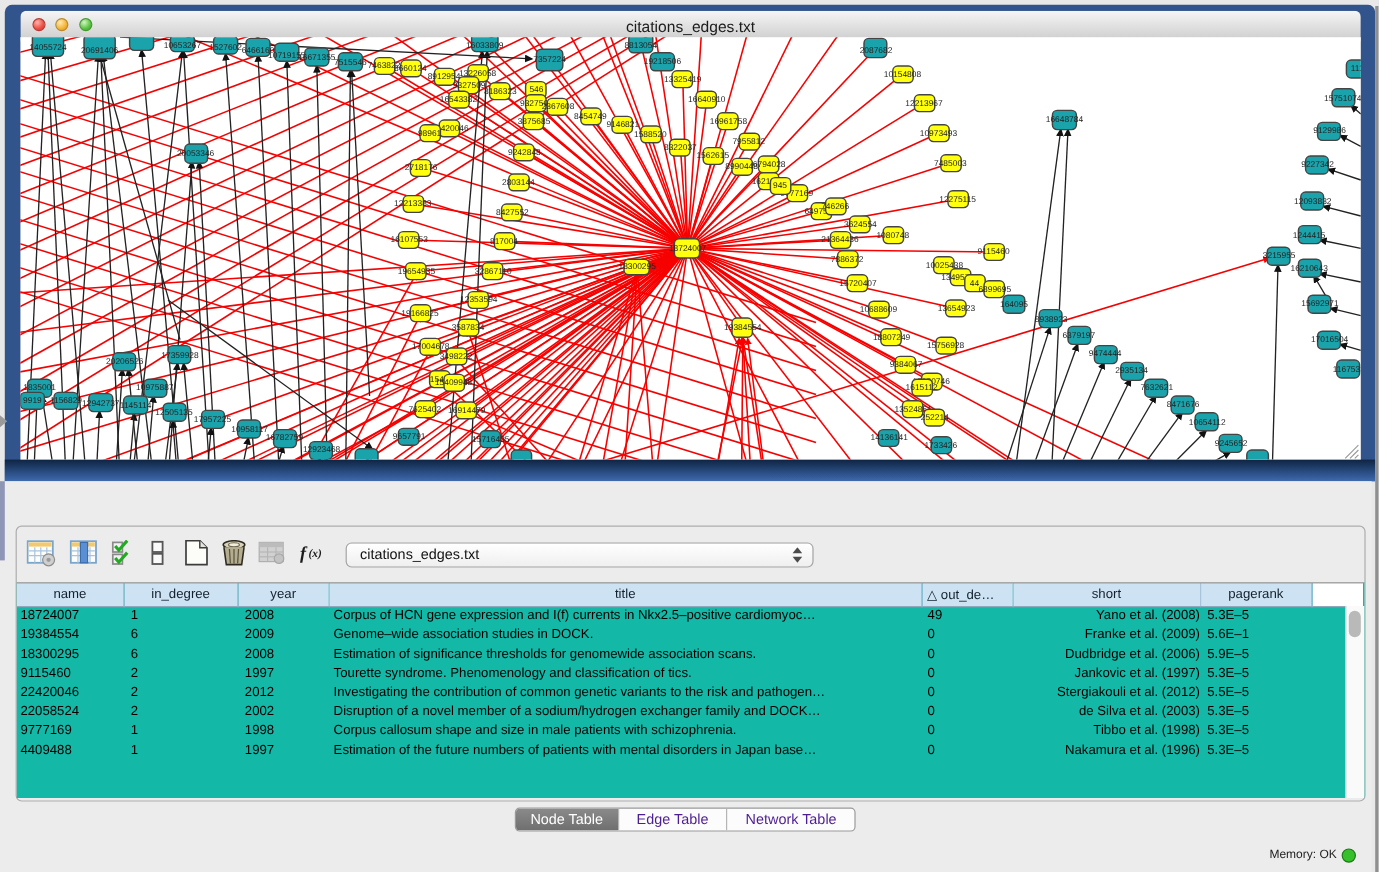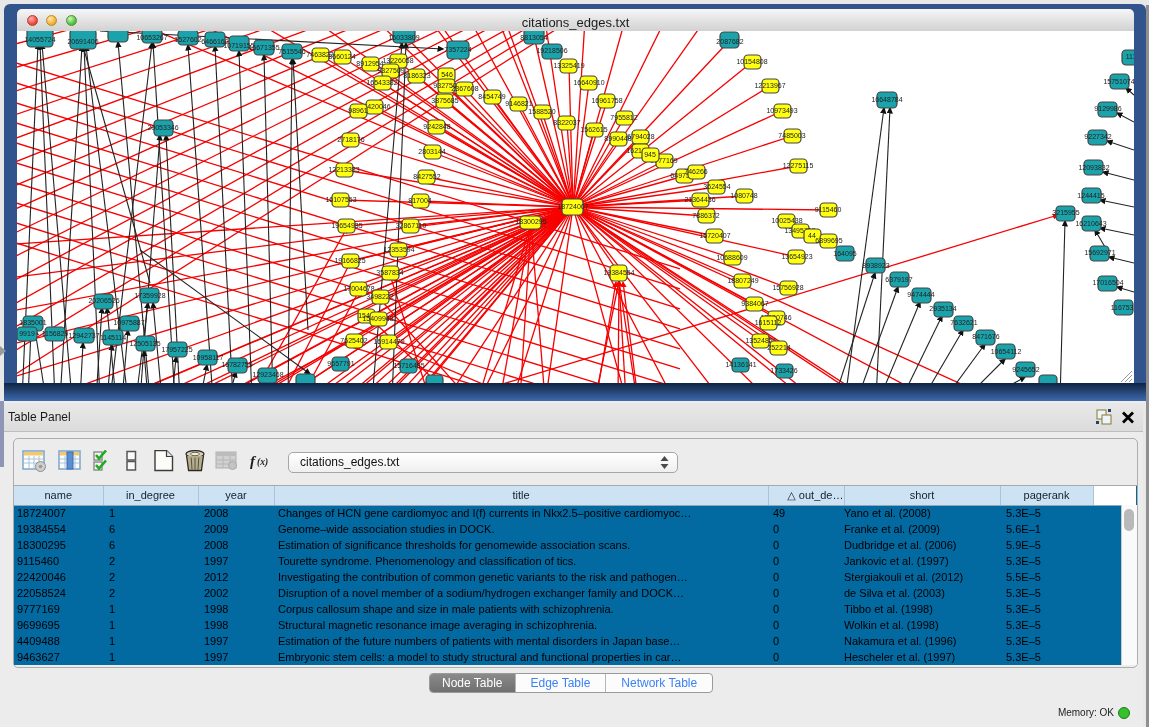--- a/index.html
+++ b/index.html
@@ -11,29 +11,29 @@
  background:linear-gradient(180deg,#f6f6f6 0%,#e3e3e3 45%,#cdcdcd 100%);border-bottom:1px solid #828282}
 #tbar .tl{position:absolute;top:5.5px;width:11px;height:11px;border-radius:50%}
 #title{position:absolute;left:0;right:0;top:6px;text-align:center;font-size:13px;color:#1c1c1c}
 
 #panel{position:absolute;left:0;top:401px;width:1143px;height:326px;background:#ececec}
 #phead{position:absolute;left:0;top:2px;width:100%;height:29px;background:linear-gradient(#e8e8e8,#dcdcdc);border-bottom:1px solid #bdbdbd}
 #phead .t{position:absolute;left:8px;top:7px;font-size:12px;color:#1a1a1a}
 #grp{position:absolute;left:13px;top:37px;width:1125px;height:230px;border:1px solid #adadad;border-radius:5px;background:#ececec}
 #combo{position:absolute;left:274px;top:13px;width:390px;height:21px;border:1px solid #a6a6a6;border-radius:5px;
  background:linear-gradient(#ffffff,#efefef);font-size:12px;color:#111;line-height:19px;padding-left:11px}
-#tblwrap{position:absolute;left:0px;top:46px;width:1123px;height:180px;background:#0369a1;overflow:hidden;border-top:1px solid #a8a8a8}
+#tblwrap{position:absolute;left:0px;top:46px;width:1123px;height:180px;background:#14b8a6;overflow:hidden;border-top:1px solid #a8a8a8}
 table{border-collapse:collapse;table-layout:fixed;width:1122px;font-size:11px}
 th{background:#cde2f2;border-right:1px solid #a9c4da;border-bottom:1px solid #8fa8bc;font-weight:normal;
  color:#13212e;height:19px;font-size:11px;overflow:hidden;white-space:nowrap}
 td{height:16px;color:#000;overflow:hidden;white-space:nowrap;padding:0}
 td.c0{padding-left:3px} td.c1{padding-left:6px} td.c2{padding-left:6px}
-td.c3{padding-left:4px} td.c4{padding-left:5px} td.c5{text-align:left} td.c6{padding-left:6px}
+td.c3{padding-left:4px} td.c4{padding-left:5px} td.c5{text-align:right} td.c6{padding-left:6px}
 #tabs{position:absolute;left:429px;top:272px;height:20px;display:flex;border:1px solid #9a9a9a;border-radius:4px;overflow:hidden;background:#fcfcfc}
-#tabs div{font-size:12px;line-height:19px;padding:0 15px;color:#3b82f6}
+#tabs div{font-size:12px;line-height:19px;padding:0 15px;color:#4c1d95}
 #tabs .sel{background:linear-gradient(#8a8a8a,#6f6f6f);color:#fff;padding:0 12px}
 #tabs .sep{width:1px;padding:0;background:#b5b5b5}
 #mem{position:absolute;right:29px;bottom:9px;font-size:10px;color:#222}
 #memdot{position:absolute;right:13px;bottom:8px;width:12px;height:12px;border-radius:50%;background:#35c02c;border:1px solid #1e7a18}
 </style></head><body>
 <div id="stage">
 
   <div id="gwin"></div>
   <div id="gbot"></div>
   <div id="gwin2" style="position:absolute;left:4px;top:4px;width:1142px;height:397px;pointer-events:none">
@@ -537,30 +537,20 @@
       <rect x="1082" y="188" width="19" height="15" rx="4" fill="#1ba3ab" stroke="#444" stroke-width="1.2"></rect>
       <text x="1091" y="198" font-size="7" text-anchor="middle" fill="#222" font-family="Liberation Sans, sans-serif">1244415</text>
       <g stroke="#999" stroke-width="1">
         <line x1="1121" y1="382" x2="1132" y2="371"></line>
         <line x1="1125" y1="382" x2="1132" y2="375"></line>
         <line x1="1129" y1="382" x2="1132" y2="379"></line>
       </g>
     </svg>
 
   <div id="panel">
-    <div id="phead">
-        <span class="t">Table Panel</span>
-      <svg width="44" height="18" style="position:absolute;right:5px;top:6px">
-        <rect x="3" y="1" width="9" height="9" fill="#eef4fb" stroke="#8a7a2a"></rect>
-        <rect x="8" y="6" width="9" height="9" fill="#eef4fb" stroke="#8a7a2a"></rect>
-        <rect x="14" y="0" width="3" height="3" fill="#27406e"></rect>
-          <rect x="2" y="12" width="3" height="3" fill="#27406e"></rect>
-        <path d="M29,3.5 L39,13.5 M39,3.5 L29,13.5" stroke="#000" stroke-width="2.8"></path>
-      </svg>
-    </div>
     <div id="grp">
 
       <svg width="280" height="28" style="position:absolute;left:8px;top:11px">
         <g>
           <rect x="1" y="1" width="21" height="18" fill="#fdfdfd" stroke="#7aa6cc" stroke-width="1.5"></rect>
           <rect x="2" y="2" width="19" height="3.5" fill="#f3c96e"></rect>
           <g stroke="#a8c4dc" stroke-width="1">
               <line x1="2" y1="9" x2="21" y2="9"></line>
               <line x1="2" y1="13" x2="21" y2="13"></line>
               <line x1="7" y1="6" x2="7" y2="19"></line>
@@ -636,30 +626,30 @@
               <col style="width:156px">
               <col style="width:93px">
               <col style="width:43px">
             </colgroup>
           <tbody>
               <tr>
                 <th>name</th>
                 <th>in_degree</th>
                 <th>year</th>
                 <th>title</th>
-                <th style="text-align:right;padding-left:4px">△ out_de…</th>
+                <th style="text-align:left;padding-left:4px">△ out_de…</th>
                 <th>short</th>
                 <th>pagerank</th>
                 <th style="background:#fff;border-right:none"></th>
               </tr>
           <tr>
                 <td class="c0">18724007</td>
                 <td class="c1">1</td>
                 <td class="c2">2008</td>
-                <td class="c3">Changes of HCN gene cardiomyoc and I(f) currents in Nkx2.5–positive cardiomyoc…</td>
+                <td class="c3">Corpus of HCN gene expression and I(f) currents in Nkx2.5–positive cardiomyoc…</td>
                 <td class="c4">49</td>
                 <td class="c5">Yano et al. (2008)</td>
                 <td class="c6">5.3E–5</td>
                 <td class="c7"></td>
               </tr>
               <tr>
                 <td class="c0">19384554</td>
                 <td class="c1">6</td>
                 <td class="c2">2009</td>
                 <td class="c3">Genome–wide association studies in DOCK.</td>
@@ -712,46 +702,26 @@
                 <td class="c0">9777169</td>
                 <td class="c1">1</td>
                 <td class="c2">1998</td>
                 <td class="c3">Corpus callosum shape and size in male patients with schizophrenia.</td>
                 <td class="c4">0</td>
                 <td class="c5">Tibbo et al. (1998)</td>
                 <td class="c6">5.3E–5</td>
                 <td class="c7"></td>
               </tr>
               <tr>
-                <td class="c0">9699695</td>
-                <td class="c1">1</td>
-                <td class="c2">1998</td>
-                <td class="c3">Structural magnetic resonance image averaging in schizophrenia.</td>
-                <td class="c4">0</td>
-                <td class="c5">Wolkin et al. (1998)</td>
-                <td class="c6">5.3E–5</td>
-                <td class="c7"></td>
-              </tr>
-              <tr>
                 <td class="c0">4409488</td>
                 <td class="c1">1</td>
                 <td class="c2">1997</td>
                 <td class="c3">Estimation of the future numbers of patients with mental disorders in Japan base…</td>
                 <td class="c4">0</td>
                 <td class="c5">Nakamura et al. (1996)</td>
-                <td class="c6">5.3E–5</td>
-                <td class="c7"></td>
-              </tr>
-              <tr>
-                <td class="c0">9463627</td>
-                <td class="c1">1</td>
-                <td class="c2">1997</td>
-                <td class="c3">Embryonic stem cells: a model to study structural and functional properties in car…</td>
-                <td class="c4">0</td>
-                <td class="c5">Hescheler et al. (1997)</td>
                 <td class="c6">5.3E–5</td>
                 <td class="c7"></td>
               </tr>
         </tbody>
           </table>
         <div style="position:absolute;right:0;top:19px;width:16px;height:161px;background:#fafafa;border-left:1px solid #c9c9c9"></div>
         <div style="position:absolute;right:3px;top:23px;width:10px;height:22px;background:#b9b9b9;border-radius:5px"></div>
       </div>
     </div>
     <div id="tabs">

